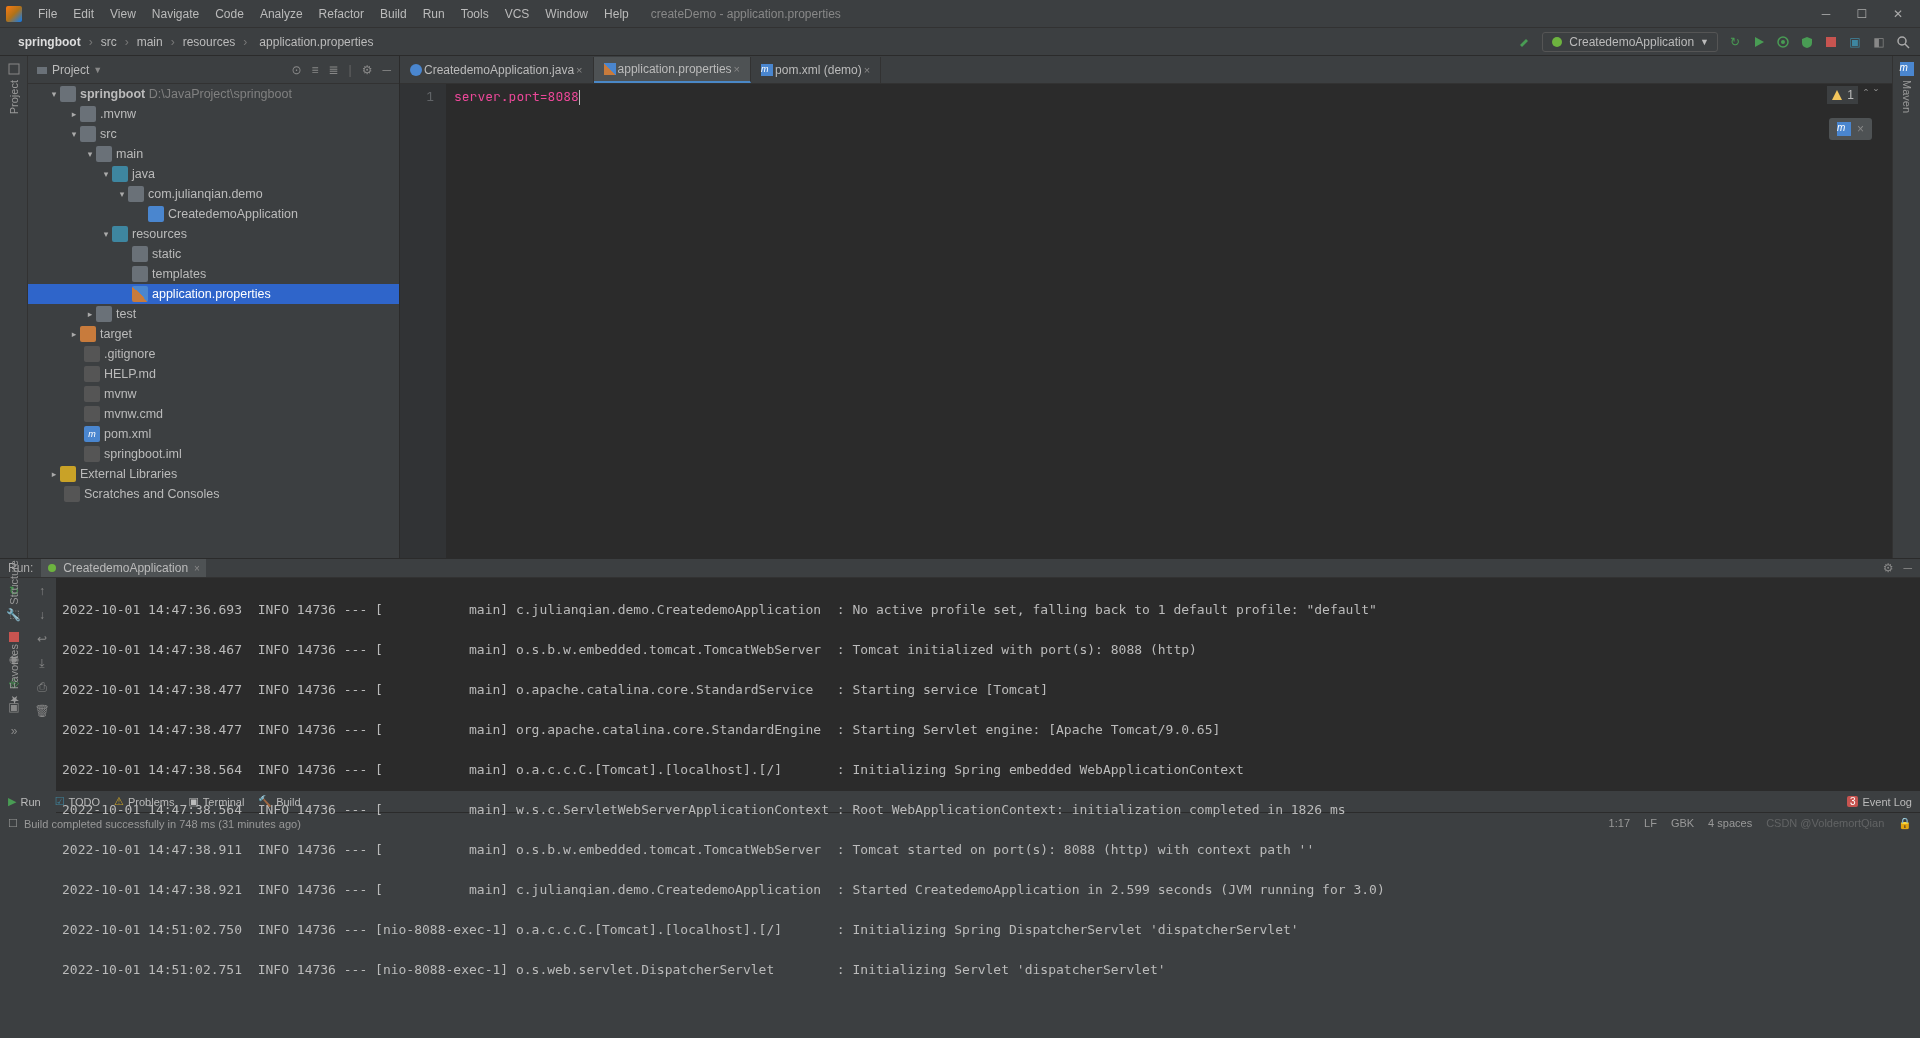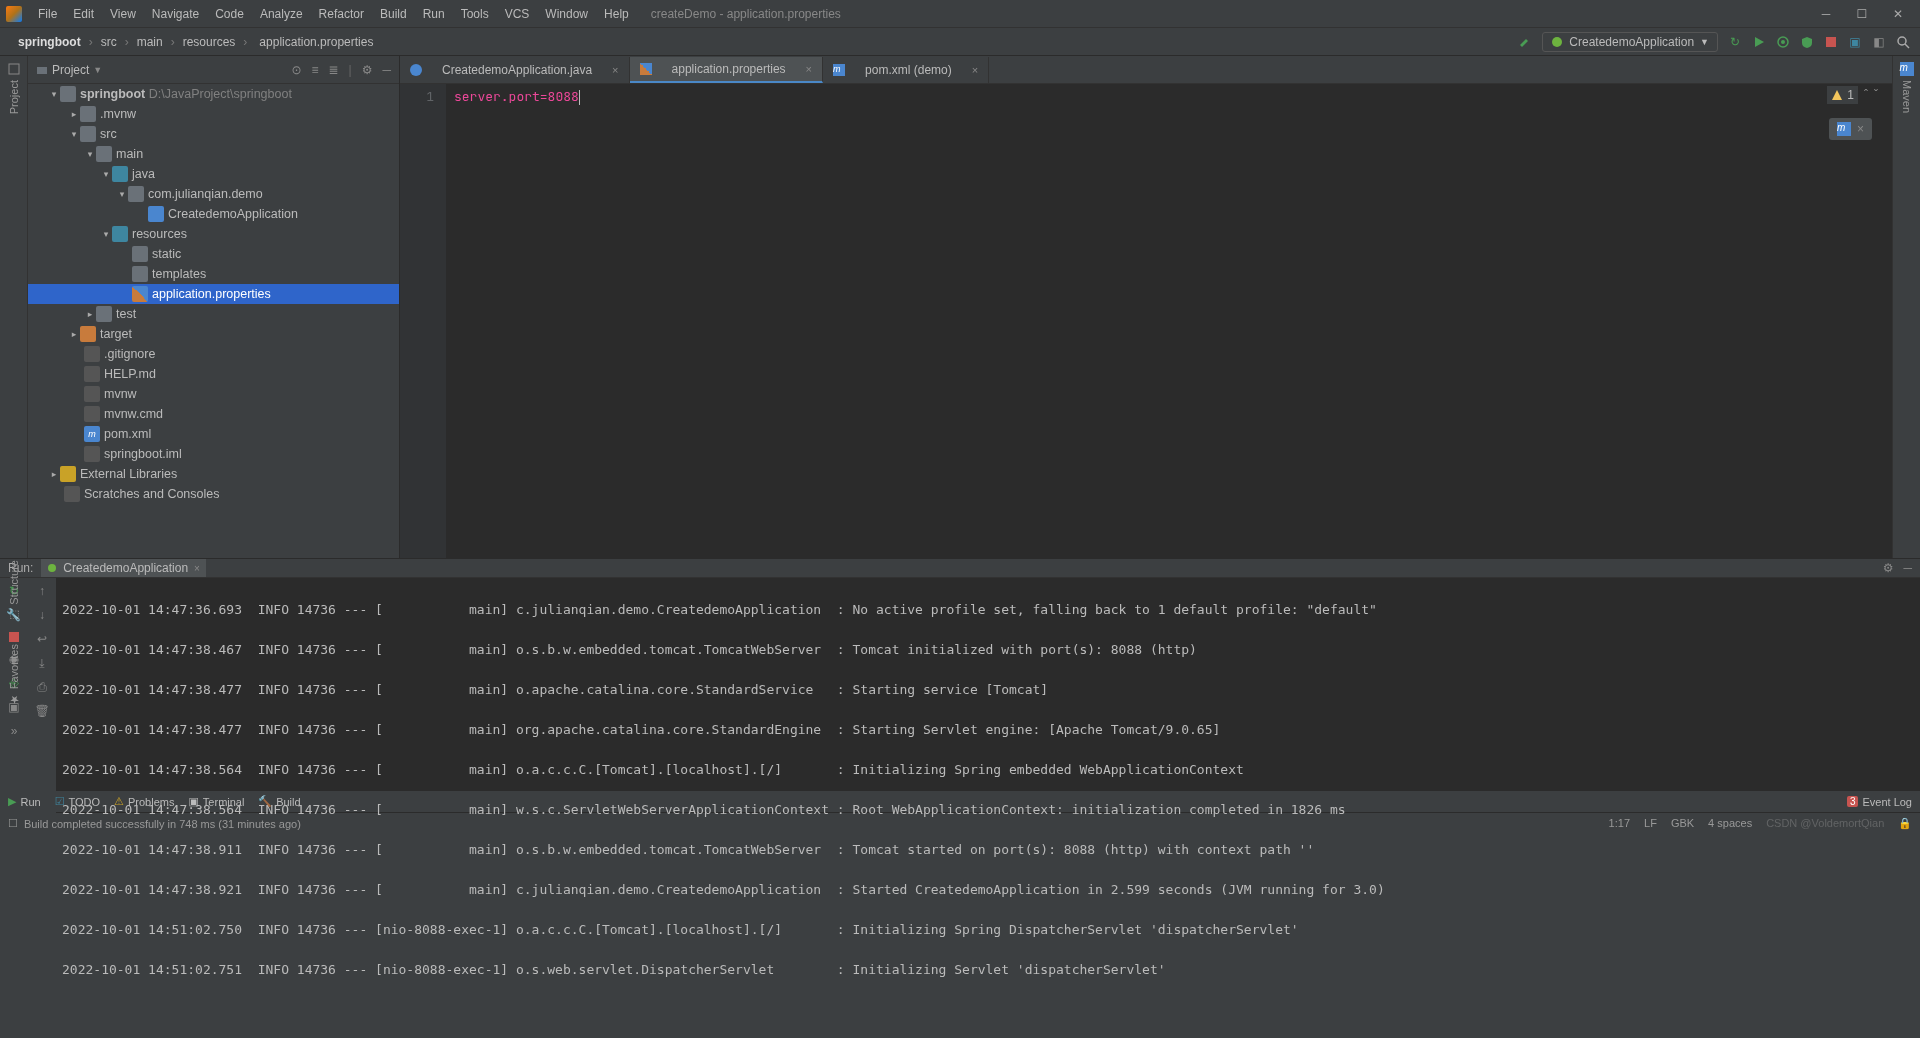--- a/index.html
+++ b/index.html
@@ -35,21 +35,21 @@
 .fc-folder-blue { background: #3e86a0; }
 .fc-folder-orange { background: #c87b3c; }
 .fc-file { background: #555; }
 .fc-java { background: #4a86cf; border-radius: 50%; }
 .fc-prop { background: linear-gradient(45deg,#c87b3c 50%,#4a86cf 50%); }
 .fc-maven { background: #4a86cf; }
 .fc-lib { background: #c9a227; }
 .tree-dim { color: #808080; }
 .editor-pane { flex: 1; display: flex; flex-direction: column; background: #2b2b2b; position: relative; }
 .tabs { height: 28px; background: #3c3f41; display: flex; align-items: flex-end; border-bottom: 1px solid #323232; }
-.tab { height: 26px; padding: 0 10px; display: flex; align-items: center; gap: 20px; background: #3c3f41; color: #bbb; border-right: 1px solid #323232; }
+.tab { height: 26px; padding: 0 10px; display: flex; align-items: center; gap: 2px; background: #3c3f41; color: #bbb; border-right: 1px solid #323232; }
 .tab.active { background: #4e5254; border-bottom: 2px solid #4a88c7; }
 .tab .close { color: #888; font-size: 11px; }
 .editor-body { flex: 1; display: flex; font-family: "Consolas","JetBrains Mono",monospace; font-size: 13px; position: relative; }
 .gutter-ln { width: 46px; background: #313335; color: #606366; text-align: right; padding: 4px 12px 0 0; }
 .code { flex: 1; padding: 4px 8px; color: #bbb; position: relative; }
 .code .kv { color: #ec4899; }
 .code .caret { display: inline-block; width: 1px; height: 15px; background: #bbb; vertical-align: middle; }
 .editor-topright { position: absolute; top: 30px; right: 14px; display: flex; align-items: center; gap: 6px; z-index: 2; }
 .warn-badge { background: #3c3f41; padding: 2px 4px; display: flex; align-items: center; gap: 4px; }
 .maven-badge { position: absolute; top: 62px; right: 20px; background: #4e5254; padding: 4px 8px; display: flex; align-items: center; gap: 6px; border-radius: 3px; }

